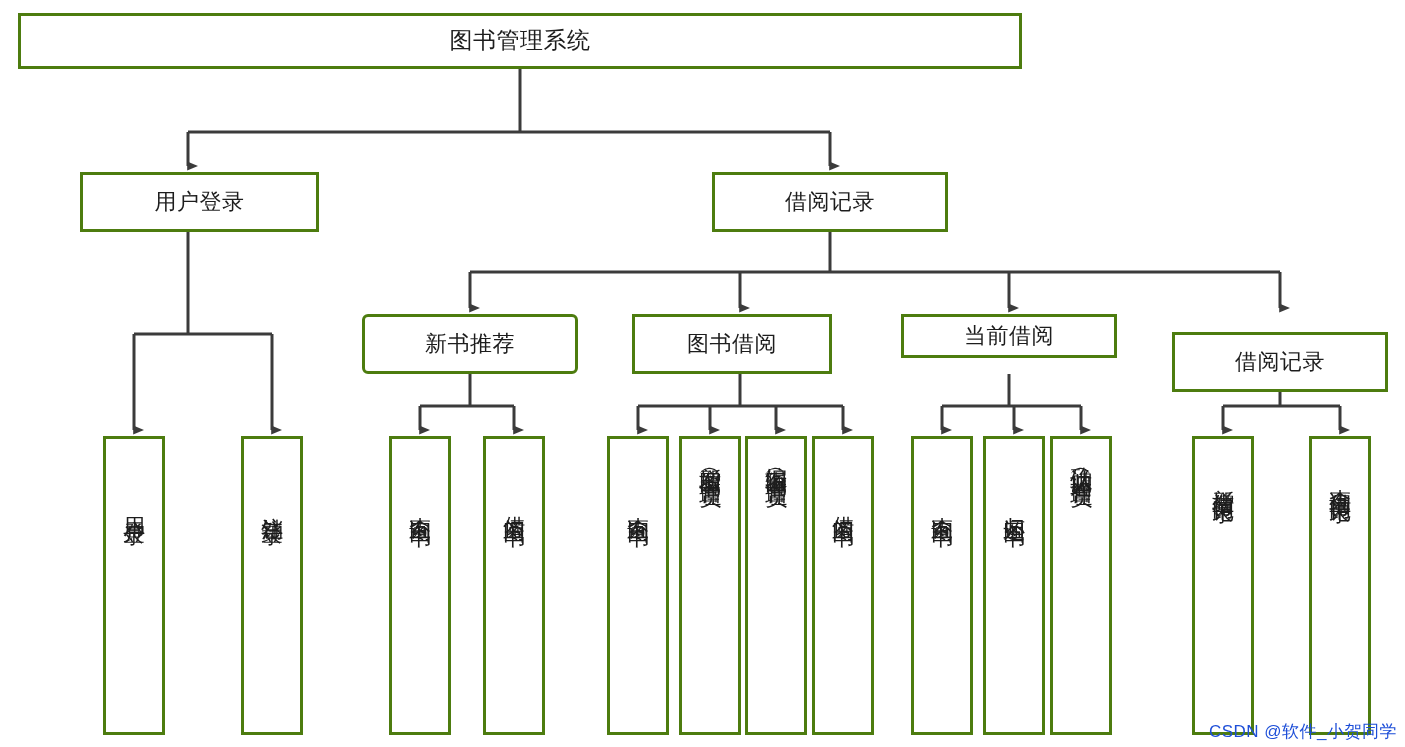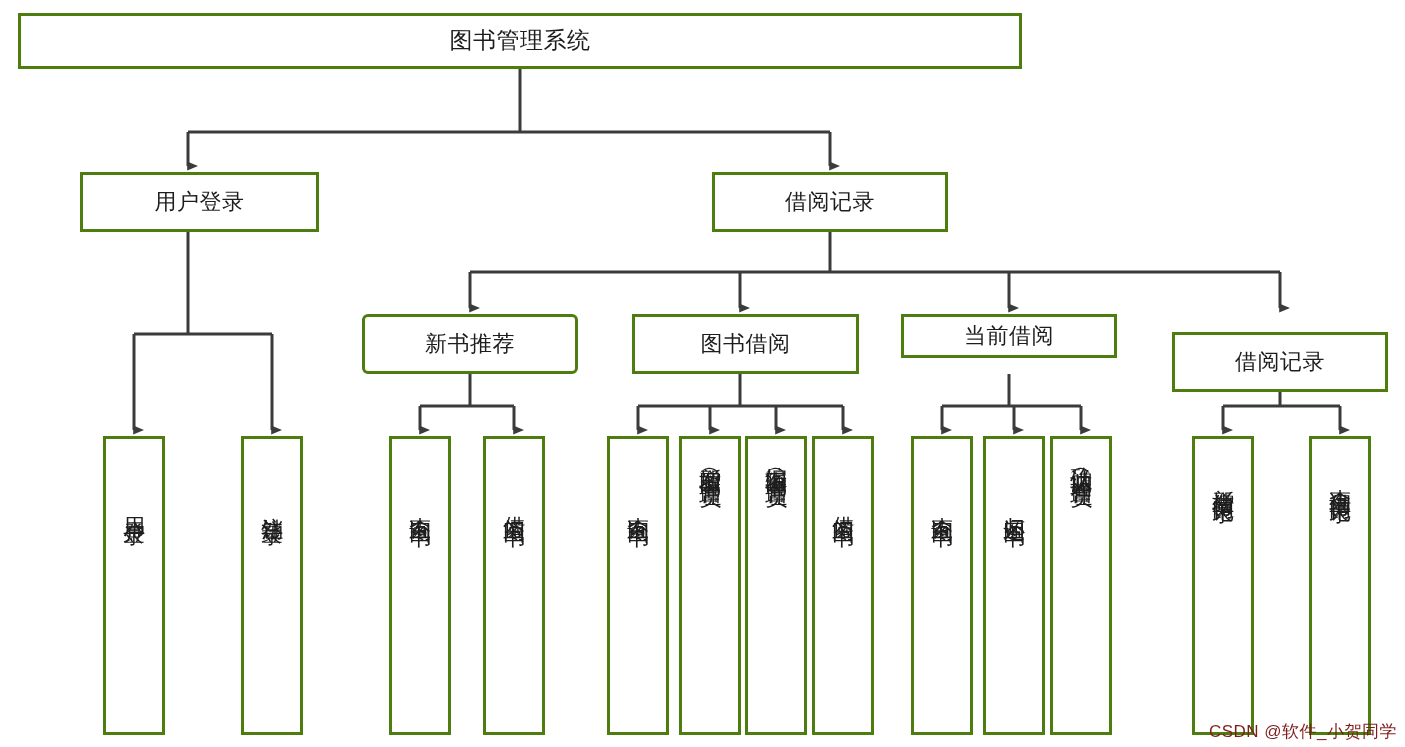--- a/index.html
+++ b/index.html
@@ -62,21 +62,21 @@
     max-height: 270px;
   }
   .node.vert.tall .label {
     max-height: 282px;
   }
   .watermark {
     position: absolute;
     right: 8px;
     bottom: 4px;
     font-size: 17px;
-    color: #7f1d1d;
+    color: #1d4ed8;
     letter-spacing: 0.5px;
     white-space: nowrap;
     user-select: none;
   }
 </style>
 </head>
 <body>
 
 <div id="canvas">
 
@@ -138,21 +138,21 @@
   <div class="node horiz" style="left:80px; top:172px; width:239px; height:60px;">
     <span class="label">用户登录</span>
   </div>
   <div class="node horiz" style="left:712px; top:172px; width:236px; height:60px;">
     <span class="label">借阅记录</span>
   </div>
 
   <div class="node horiz" style="left:362px; top:314px; width:216px; height:60px;border-radius:6px;">
     <span class="label">新书推荐</span>
   </div>
-  <div class="node horiz" style="left:632px; top:314px; width:227px; height:60px;">
+  <div class="node horiz" style="left:632px; top:314px; width:200px; height:60px;">
     <span class="label">图书借阅</span>
   </div>
   <div class="node horiz" style="left:901px; top:314px; width:216px; height:44px;">
     <span class="label">当前借阅</span>
   </div>
   <div class="node horiz" style="left:1172px; top:332px; width:216px; height:60px;">
     <span class="label">借阅记录</span>
   </div>
 
   <div class="node vert" style="left:103px; top:436px; width:62px; height:299px; padding-top:60px;">

